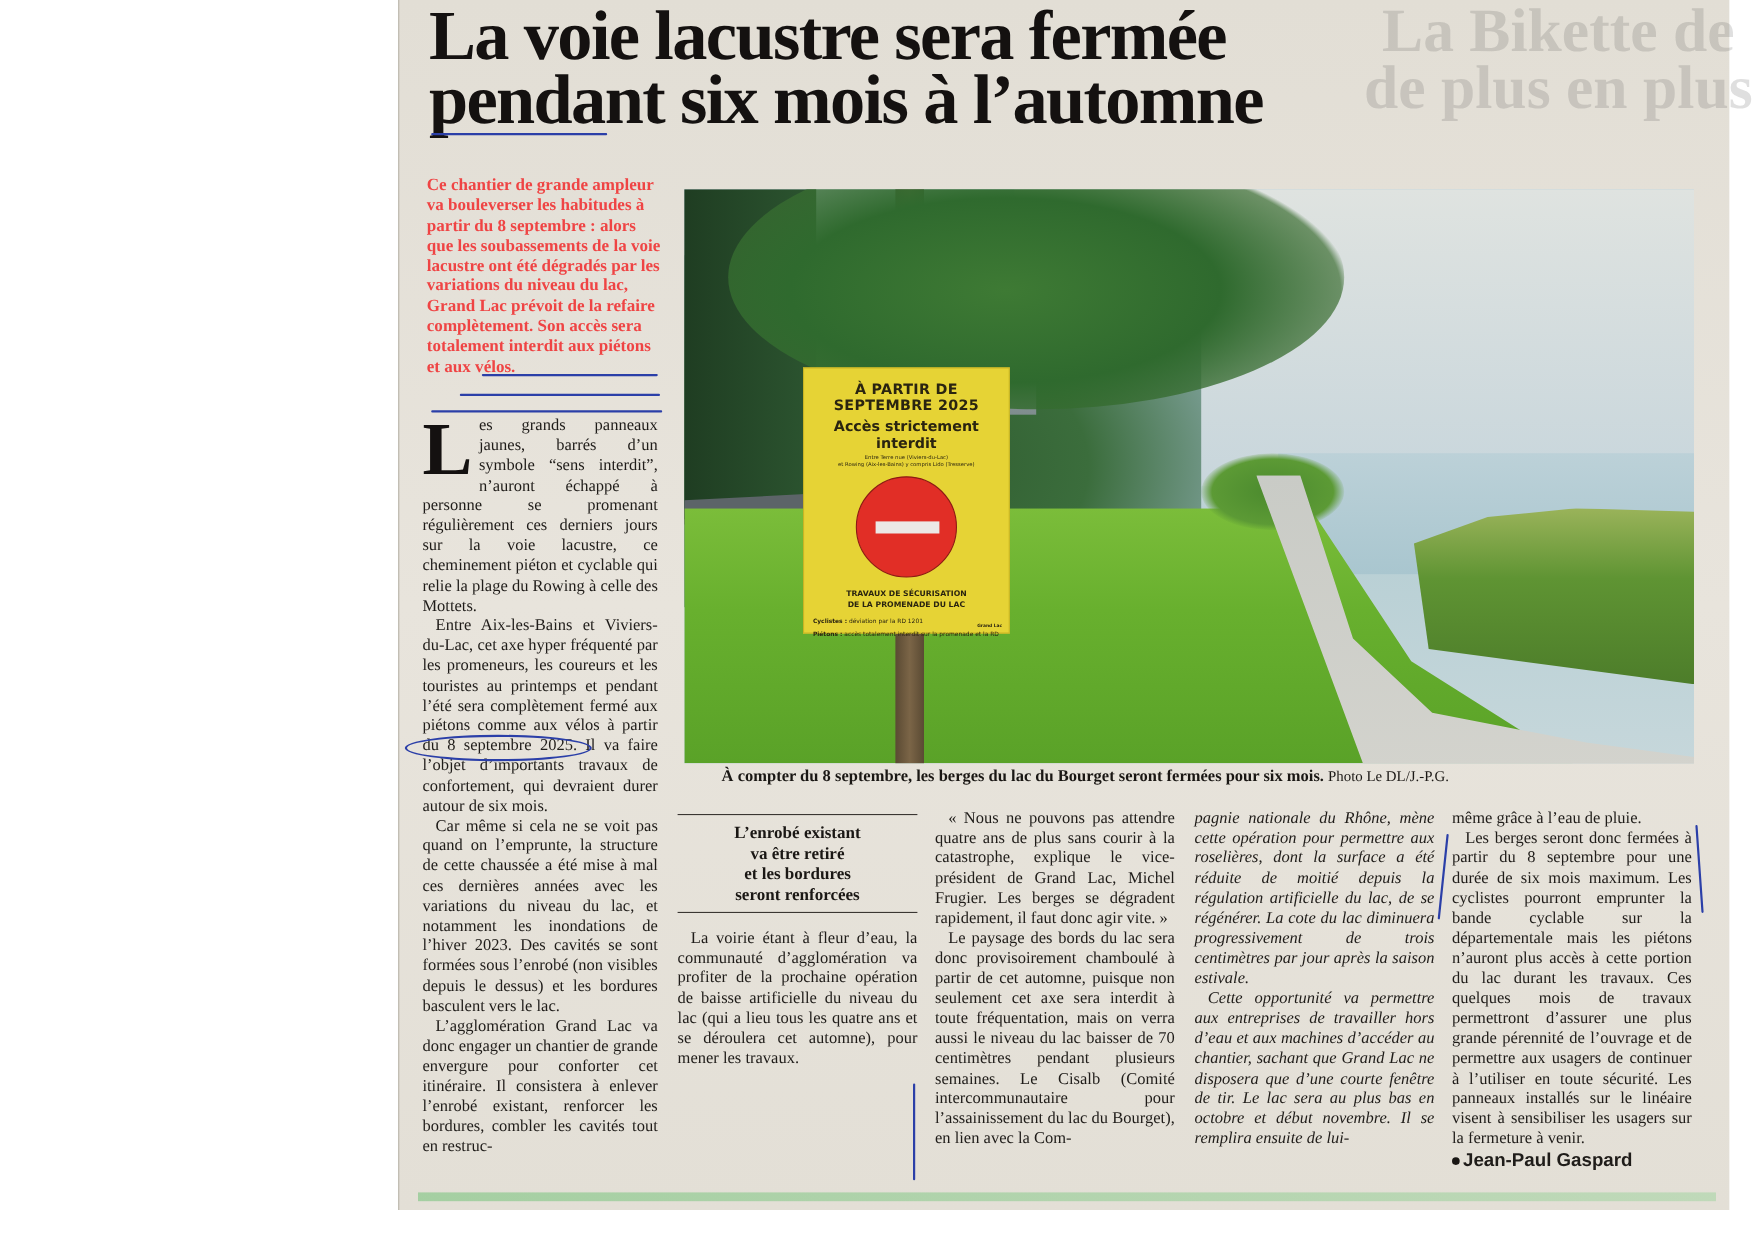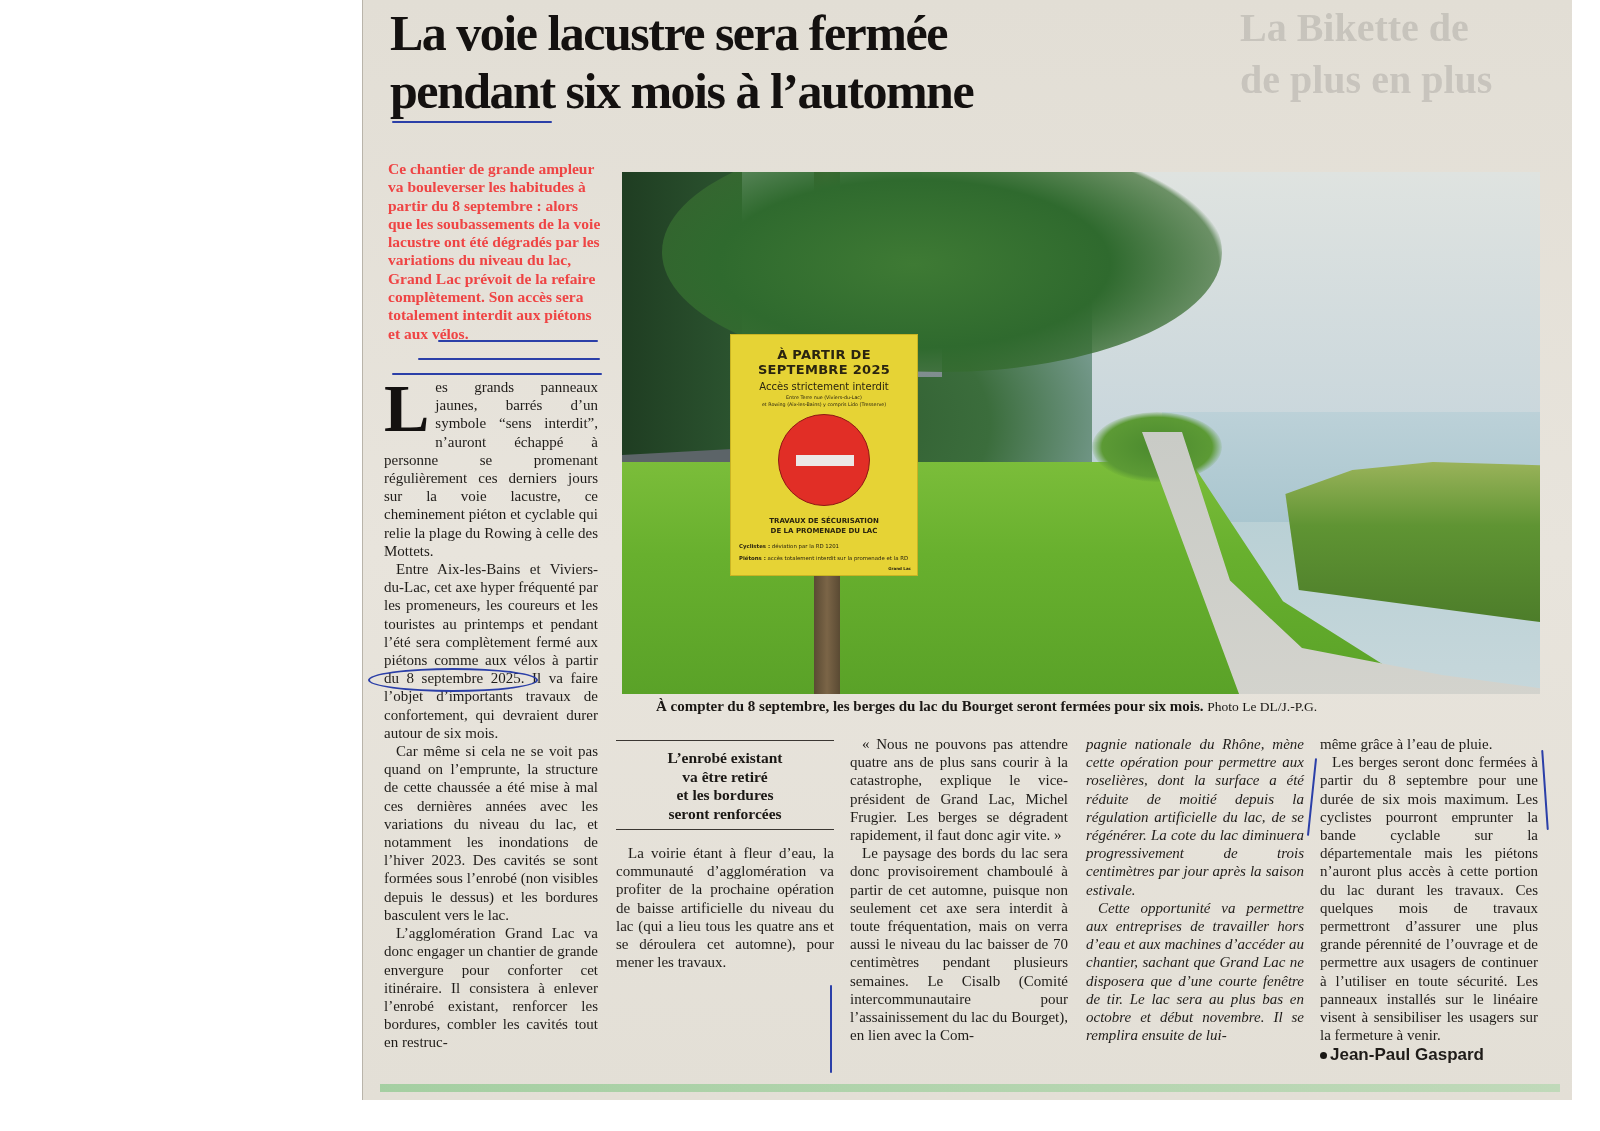--- a/index.html
+++ b/index.html
@@ -9,26 +9,26 @@
   .clipping {
     position: absolute; left: 362px; top: 0; width: 1210px; height: 1100px;
     background: #e6e2da;
     background-image: linear-gradient(180deg, #e2ded5 0%, #e8e4dc 50%, #e3dfd6 100%);
     border-left: 1px solid #b9b4aa;
   }
   .ghost {
     position: absolute; color: rgba(80,80,80,0.18); font-family: "Liberation Serif", serif;
     font-weight: bold; white-space: nowrap;
   }
-  .ghost-title { left: 1240px; top: 2px; font-size: 40px; line-height: 52px; }
+  .ghost-title { left: 1240px; top: 2px; font-size: 56px; line-height: 52px; text-align: center; }
 
   .headline {
     position: absolute; left: 390px; top: 4px; width: 960px;
     font-family: "Liberation Serif", serif; font-weight: bold;
-    font-size: 50px; line-height: 58px; letter-spacing: -1.5px; color: #141110;
+    font-size: 64px; line-height: 58px; letter-spacing: -1.5px; color: #141110;
   }
   .headline div { white-space: nowrap; }
 
   .chapo {
     position: absolute; left: 388px; top: 160px; width: 214px;
     font-family: "Liberation Serif", serif; font-weight: bold;
     font-size: 15.5px; line-height: 18.3px; color: #ef4444;
   }
   .pen-underline { position: absolute; height: 2px; background: #2b3fa8; border-radius: 2px; }
 
@@ -74,21 +74,21 @@
   .photo .path { position: absolute; left: 520px; top: 260px; width: 400px; height: 270px; background: linear-gradient(180deg,#c9cbc6,#d3d3cd); clip-path: polygon(0 0,10% 0,22% 55%,40% 80%,75% 90%,100% 95%,100% 100%,25% 100%); }
   .photo .reeds { position: absolute; left: 650px; top: 290px; width: 268px; height: 160px; background: linear-gradient(180deg,#9ab35a,#5f9433 40%,#4d7d2a 100%); clip-path: polygon(5% 20%,30% 5%,60% 0,100% 2%,100% 100%,10% 80%); }
   .photo .trunk { position: absolute; left: 192px; top: 0; width: 26px; height: 522px; background: linear-gradient(90deg,#5a4a33,#7b6547,#5a4a33); }
 
   .sign {
     position: absolute; left: 108px; top: 162px; width: 188px; height: 242px;
     background: #e6d335; border: 1px solid #c9b424;
     font-family: "DejaVu Sans", sans-serif; color: #2a2410; text-align: center;
   }
   .sign .s-title { font-weight: bold; font-size: 13px; line-height: 15px; margin-top: 12px; letter-spacing: 0.3px; }
-  .sign .s-sub { font-weight: normal; font-size: 10px; margin-top: 4px; }
+  .sign .s-sub { font-weight: bold; font-size: 13px; margin-top: 4px; }
   .sign .s-small { font-size: 4.8px; line-height: 7px; margin-top: 2px; }
   .sign .noentry { width: 92px; height: 92px; border-radius: 50%; background: #e12e26; margin: 6px auto 0; position: relative; border: 1px solid #8d1a14; }
   .sign .noentry .bar { position: absolute; left: 17px; top: 40px; width: 58px; height: 11px; background: #ece8e6; }
   .sign .s-works { font-weight: bold; font-size: 7px; line-height: 10px; margin-top: 10px; }
   .sign .s-note { font-size: 5.4px; line-height: 7.5px; text-align: left; padding: 0 8px; margin-top: 7px; }
   .sign .s-note b { font-weight: bold; }
   .sign .s-brand { position: absolute; right: 6px; bottom: 4px; font-size: 4px; font-weight: bold; }
 
   .caption {
     position: absolute; left: 618px; top: 698px; width: 930px;

